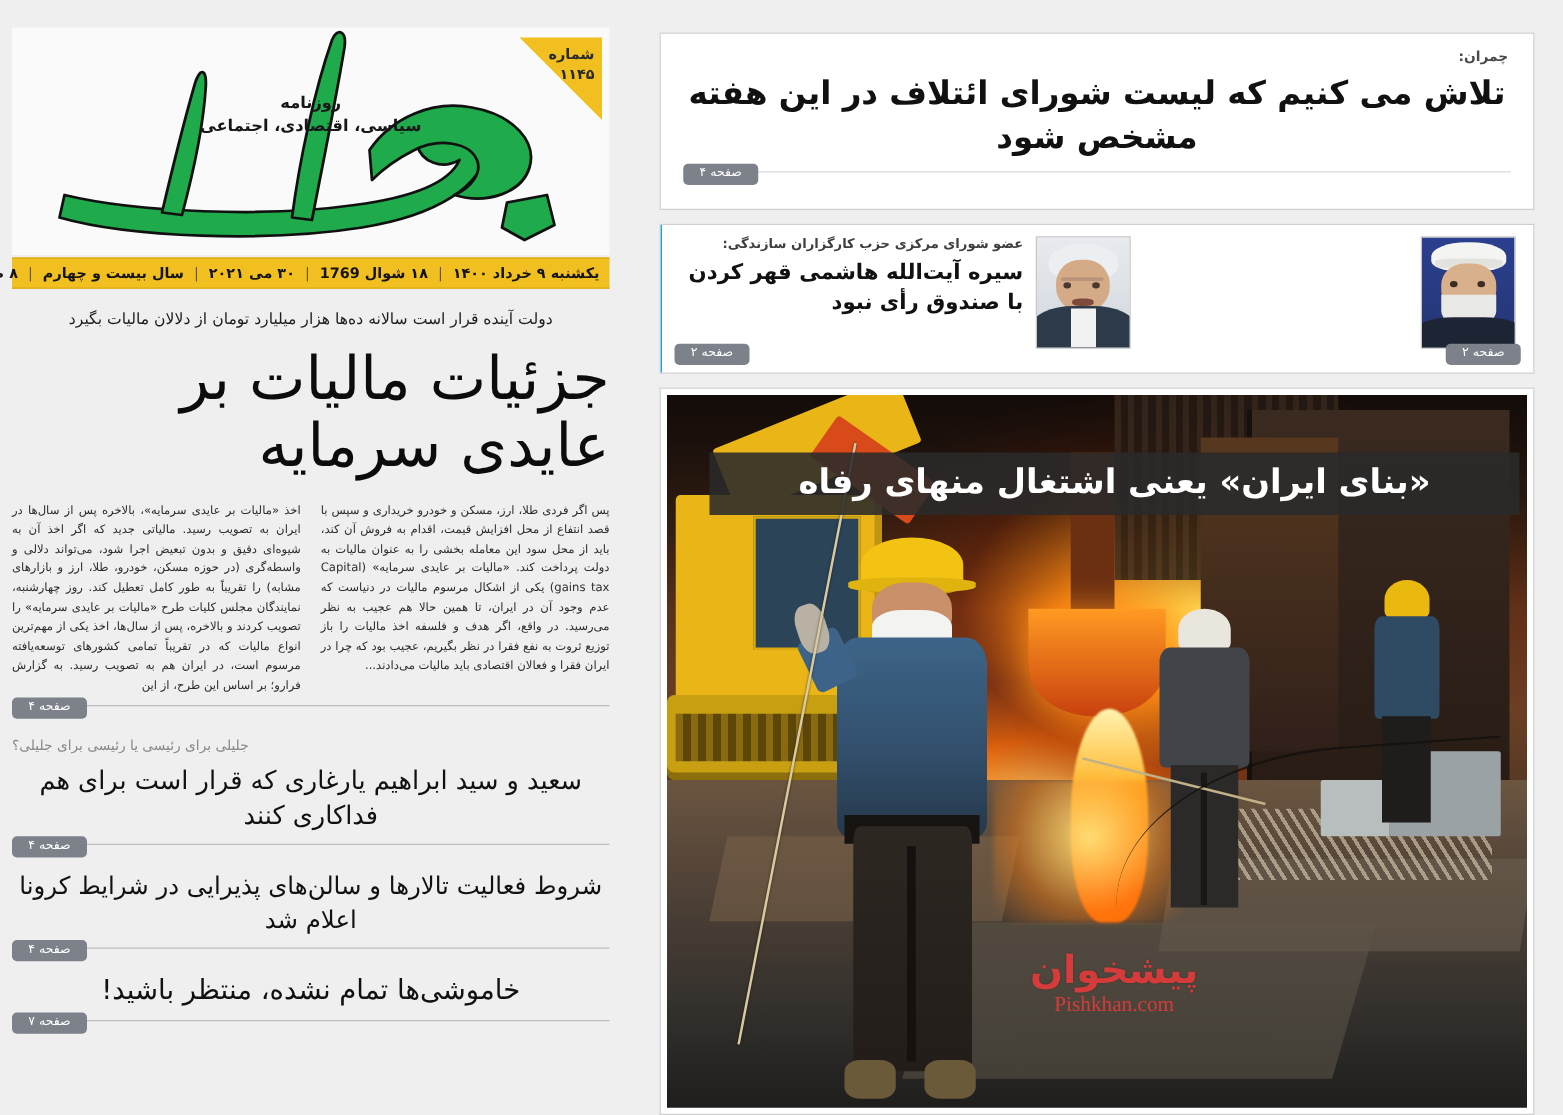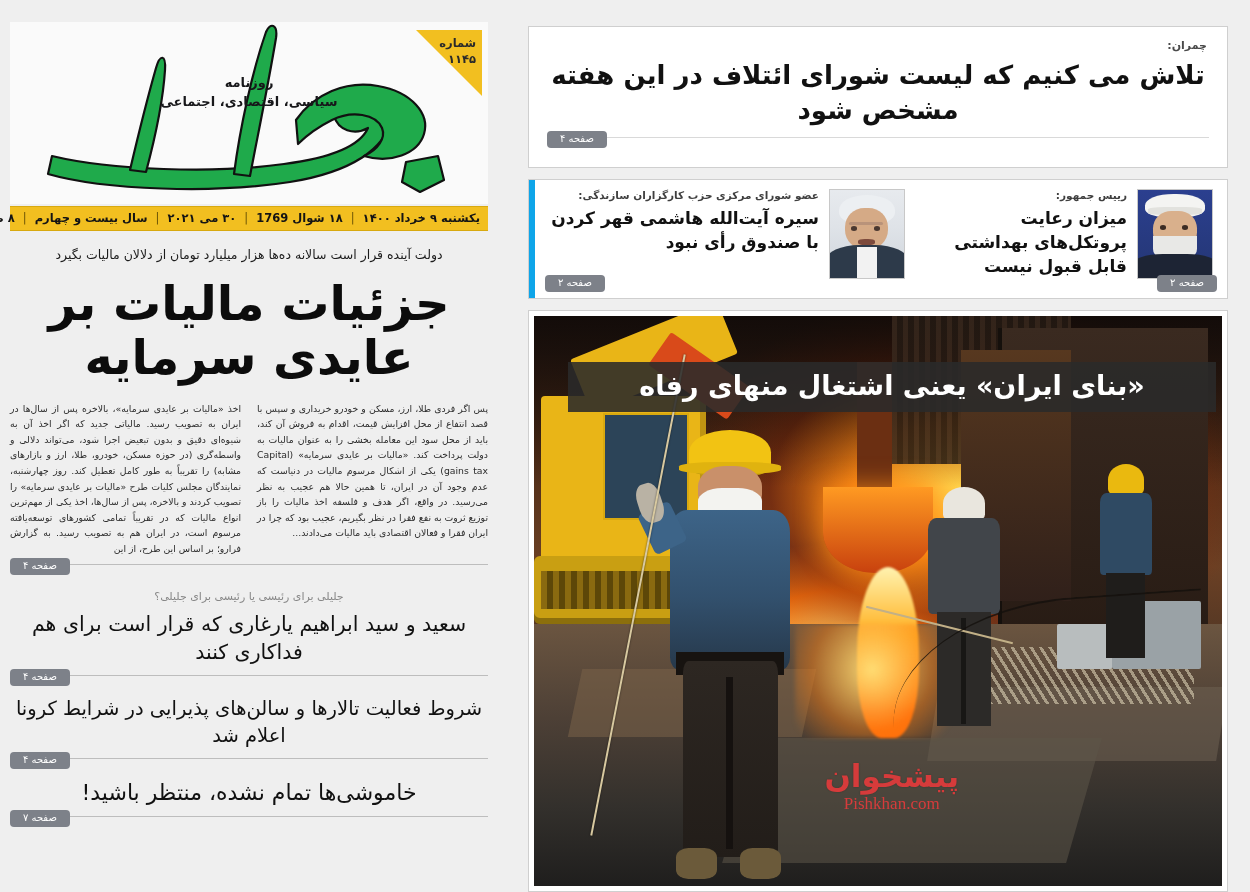--- a/index.html
+++ b/index.html
@@ -73,21 +73,21 @@
     height:120px;
   }
   .mini{
     position:relative;
     box-sizing:border-box;
     padding:9px 14px 0 14px;
     display:flex;flex-direction:row;
     align-items:flex-start;
     gap:10px;
   }
-  .mini.left-mini{flex:1 1 0;border-left:6px solid #0ea5e9;}
+  .mini.left-mini{flex:1 1 0;border-left:1px solid #0ea5e9;}
   .mini.right-mini{width:308px;}
   .mini-text{flex:1 1 auto;text-align:right;}
   .mini-kicker{
     font-size:10.5px;color:#3f3f3f;font-weight:bold;
     margin-bottom:5px;
   }
   .mini-title{
     font-size:17px;font-weight:bold;color:#111;
     line-height:1.42;letter-spacing:-0.2px;
   }
@@ -315,37 +315,37 @@
   .datebar span{padding:0 4px;}
   .datebar .sep{color:#6d5505;font-weight:normal;}
 
   
   .main-story{margin-top:14px;}
   .ms-kicker{
     font-size:12.5px;font-weight:normal;color:#1c1c1c;
     text-align:center;line-height:1.6;margin-bottom:12px;
   }
   .ms-title{
-    font-size:48px;font-weight:bold;color:#0c0c0c;
-    text-align:center;line-height:1.12;letter-spacing:-1.4px;
+    font-size:48px;font-weight:normal;color:#0c0c0c;
+    text-align:right;line-height:1.12;letter-spacing:-1.4px;
     margin-bottom:16px;
   }
   .ms-body{
     display:flex;flex-direction:row;gap:16px;
     font-size:9.3px;color:#2c2c2c;line-height:1.68;
     text-align:justify;
   }
   .ms-body p{margin:0;flex:1 1 0;}
   .main-story .badge-rule{margin-top:7px;border-top:1px solid #bdbdbd;}
   .main-story .badge-rule .pbadge{top:-7px;left:0;}
 
   
   .story{margin-top:6px;}
   .story-kicker{
-    font-size:11px;color:#878787;text-align:center;
+    font-size:11px;color:#878787;text-align:left;
     margin:6px 0 7px 0;
   }
   .story-title{
     font-size:20.5px;font-weight:normal;color:#111;
     text-align:center;line-height:1.4;letter-spacing:-0.4px;
   }
   .story .badge-rule{margin-top:8px;border-top:1px solid #bdbdbd;}
   .story .badge-rule .pbadge{top:-7px;left:0;}
   .story.t2 .story-title{font-size:19.5px;}
   .story.t3 .story-title{font-size:22px;}
@@ -368,24 +368,20 @@
     <div class="card two-up">
 
       <div class="mini right-mini">
         <div class="mini-photo ph-b">
           <div class="turban"></div>
             <div class="face"></div>
           <div class="eyeL"></div>
             <div class="eyeR"></div>
           <div class="beard"></div>
             <div class="robe"></div>
-        </div>
-        <div class="mini-text">
-          <div class="mini-kicker">رییس جمهور:</div>
-          <div class="mini-title">میزان رعایت پروتکل‌های بهداشتی قابل قبول نیست</div>
         </div>
       </div>
 
       <div class="mini left-mini">
         <div class="mini-photo ph-a">
           <div class="hair"></div>
             <div class="face"></div>
             <div class="brow"></div>
           <div class="eyeL"></div>
             <div class="eyeR"></div>

